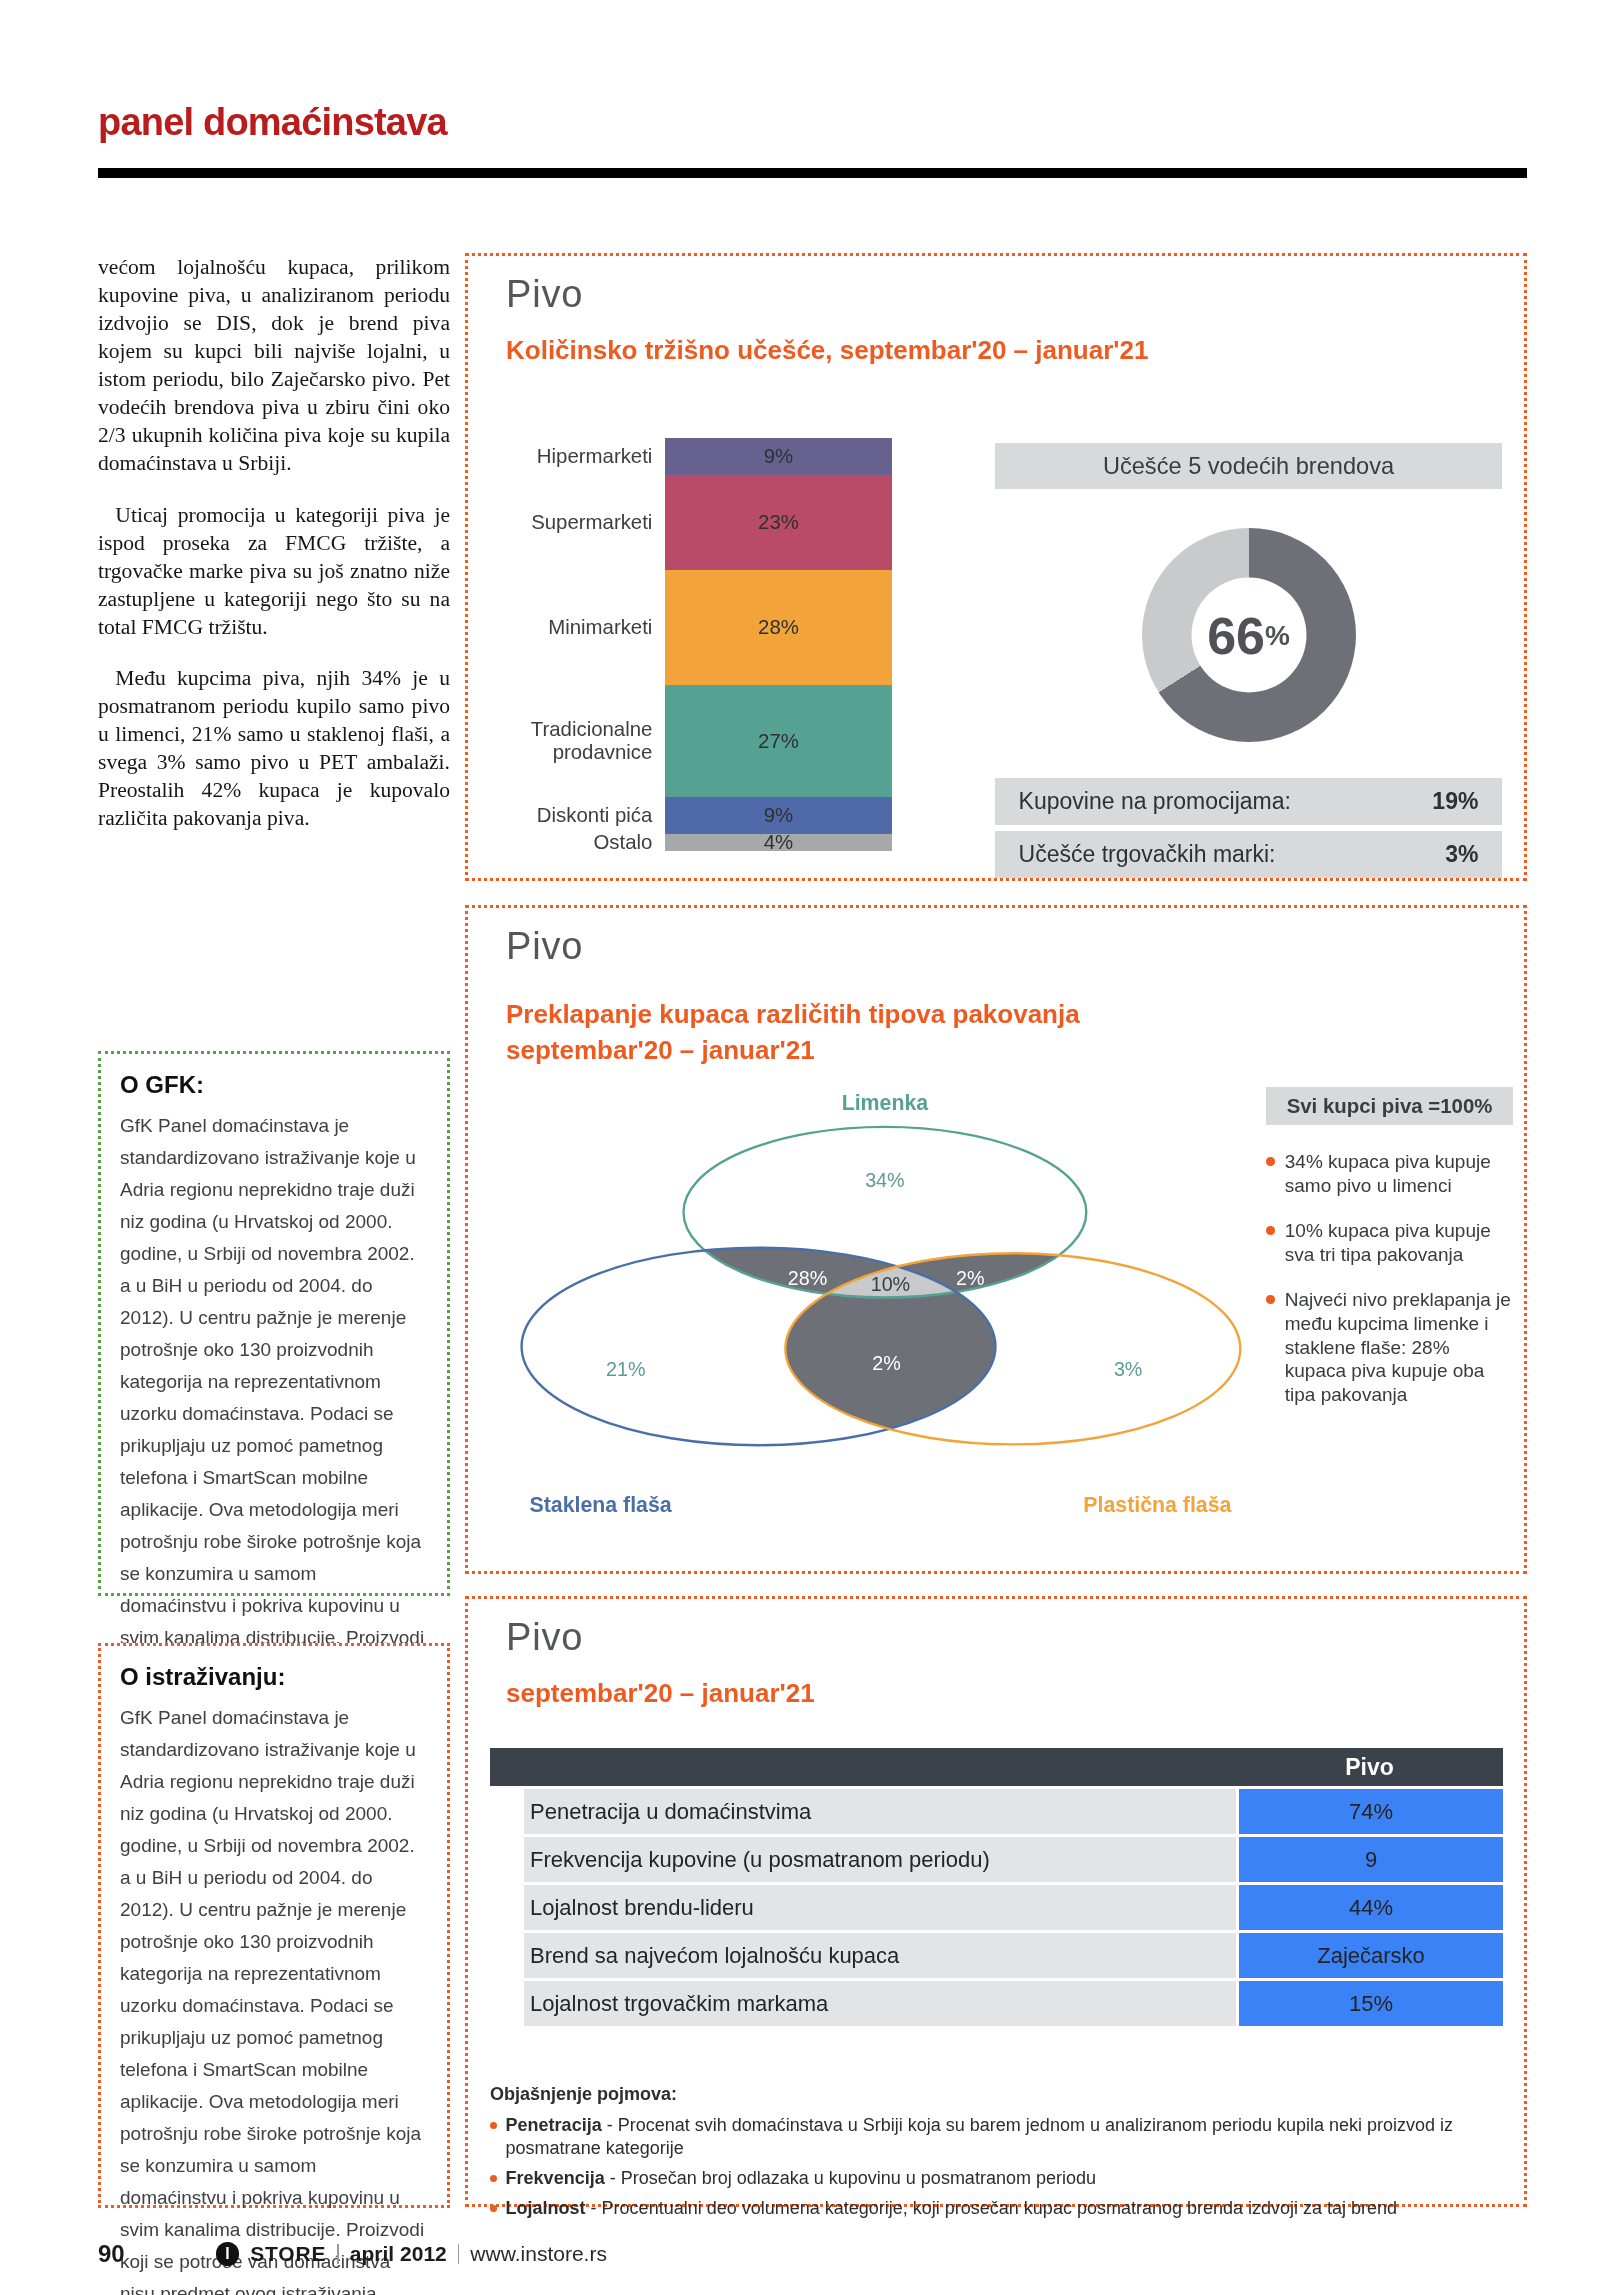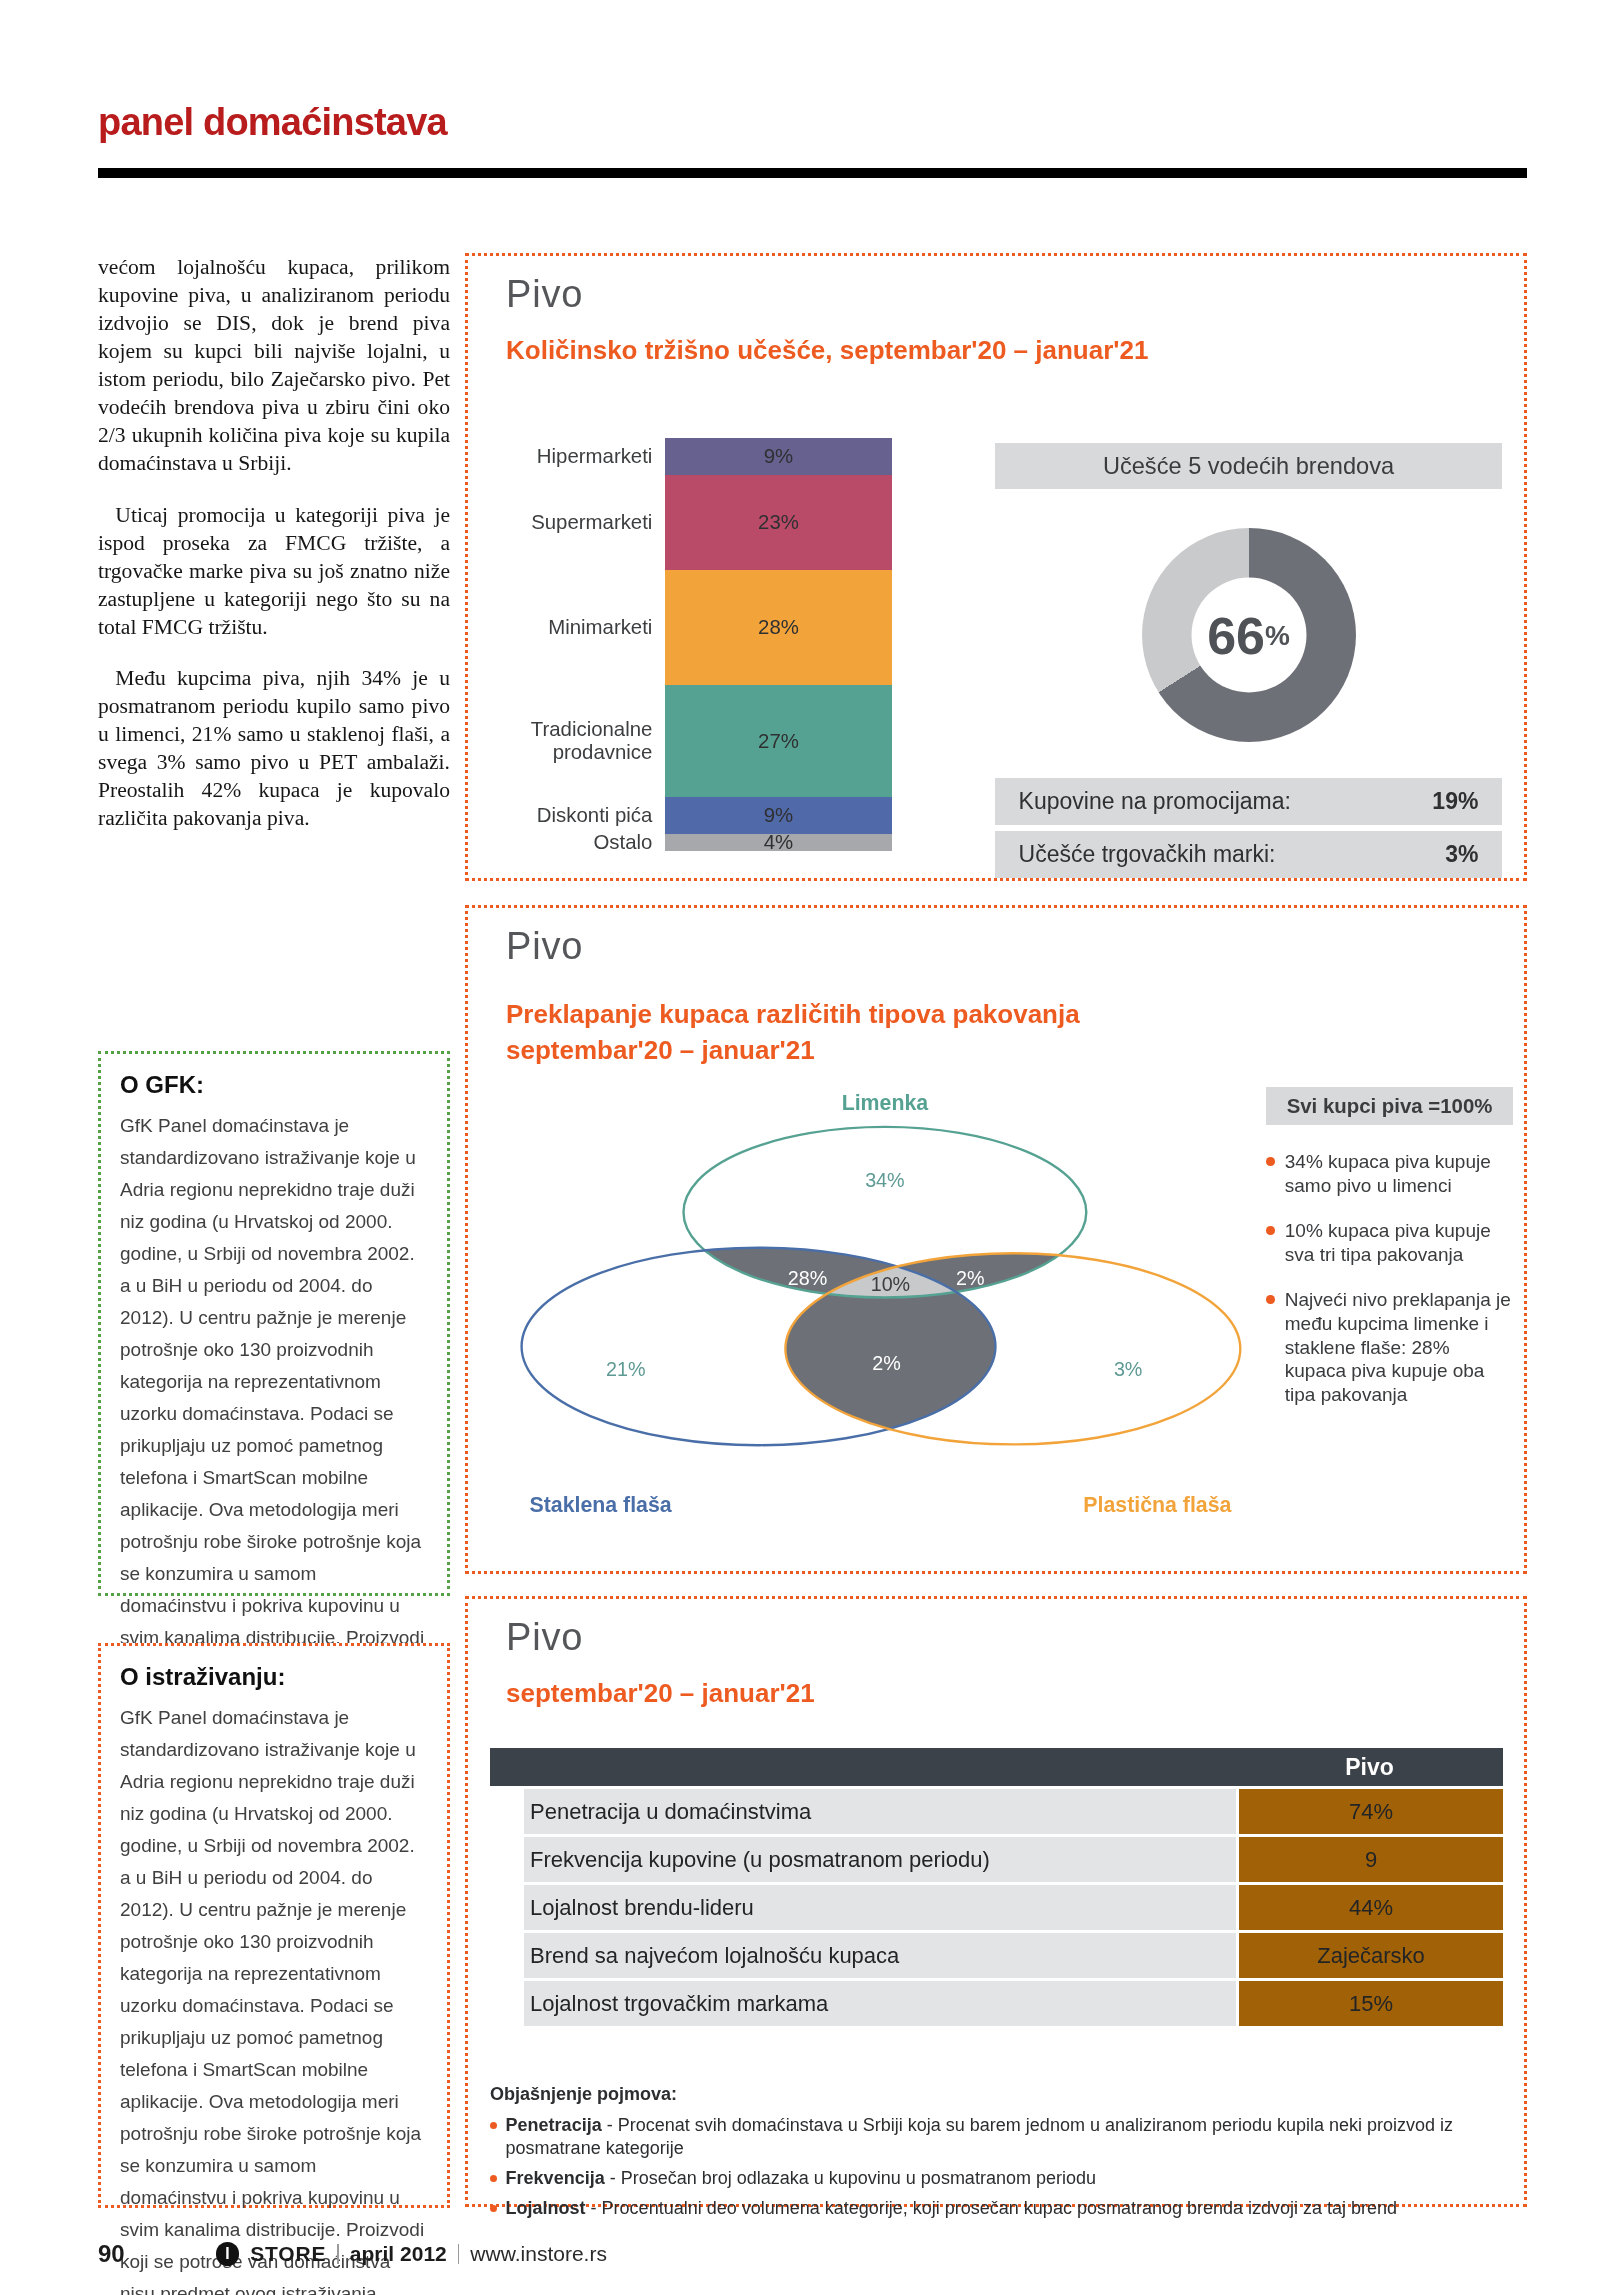--- a/index.html
+++ b/index.html
@@ -69,21 +69,21 @@
   .legend-list li { display:flex; gap:10.2px; margin-bottom:22px; font-size:19px; line-height:23.6px; color:#3a3b3d; }
   .legend-list .dot { width:8.6px; height:8.6px; border-radius:50%; background:#ed5b21; margin-top:7px; flex-shrink:0; }
 
   
   .data-table { position:absolute; left:22px; top:149px; width:1013px; }
   .t-head { display:flex; background:#3c4249; height:38px; }
   .t-head-left { flex:1; }
   .t-head-right { width:267px; display:flex; align-items:center; justify-content:center; color:#fff; font-weight:bold; font-size:23px; }
   .t-row { display:flex; height:45px; margin-top:3.1px; }
   .t-label { flex:1; background:#e3e4e6; display:flex; align-items:center; padding-left:6px; font-size:22px; color:#232425;margin-left:34px; }
-  .t-value { width:264px; margin-left:3.1px; background:#a16207; display:flex; align-items:center; justify-content:center; font-size:22px; color:#232425; }
+  .t-value { width:264px; margin-left:3.1px; background:#3b82f6; display:flex; align-items:center; justify-content:center; font-size:22px; color:#232425; }
 
   
   .glossary { position:absolute; left:22px; top:485px; width:1015px; font-size:18px; color:#2c2d2f; }
   .glossary-title { font-weight:bold; margin-bottom:9.4px; }
   .glossary-item { display:flex; gap:8.6px; margin-bottom:7px; line-height:23px; }
   .glossary-item .dot { width:7px; height:7px; border-radius:50%; background:#ed5b21; margin-top:7.9px; flex-shrink:0; }
   .glossary-item b { font-weight:bold; }
 
   
   .page-footer { position:absolute; left:98px; top:2240px; display:flex; font-size:21px; color:#1b1b1b;gap:48px; }

